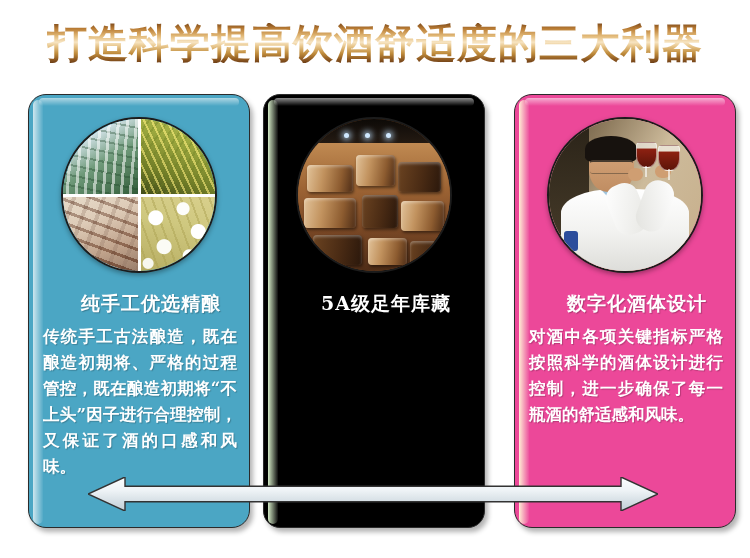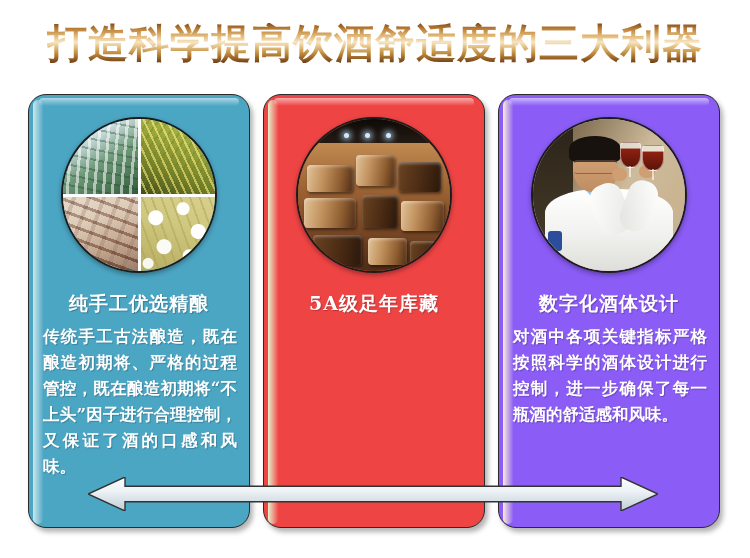--- a/index.html
+++ b/index.html
@@ -97,22 +97,22 @@
   .panel .top-sheen {
     position: absolute;
     left: 10px; top: 3px;
     width: 200px; height: 8px;
     border-radius: 8px;
     background: linear-gradient(to bottom, rgba(255,255,255,0.55), rgba(255,255,255,0));
     pointer-events: none;
   }
 
   #panel-1 { left: 28px;  background: #4ba6c4; }
-  #panel-2 { left: 263px; background: #ef4444; }
-  #panel-3 { left: 498px; background: #8b5cf6; }
+  #panel-2 { left: 263px; background: #000000; border-radius: 17px; }
+  #panel-3 { left: 514px; background: #ec4899; }
 
   #panel-2 .inner-sheen { background: linear-gradient(to right, rgba(230,255,215,0.92), rgba(255,255,255,0.05)); }
   #panel-3 .inner-sheen { background: linear-gradient(to right, rgba(255,246,215,0.95), rgba(255,255,255,0.05)); }
 
   
   .circle {
     position: absolute;
     left: 50%;
     transform: translateX(-50%);
     top: 22px;
@@ -274,20 +274,21 @@
     left: 0;
     top: 196px;
     width: 100%;
     text-align: center;
     font-size: 19px;
     font-weight: bold;
     color: #ffffff;
     letter-spacing: 1px;
     text-shadow: 1px 1px 1px rgba(0,0,0,0.25);
     font-family: "DejaVu Serif", "Liberation Serif", serif;
+    padding-left: 12px;
   }
   .body-text {
     position: absolute;
     left: 14px;
     right: 12px;
     top: 229px;
     font-size: 16.5px;
     line-height: 26px;
     color: #ffffff;
     font-weight: bold;

